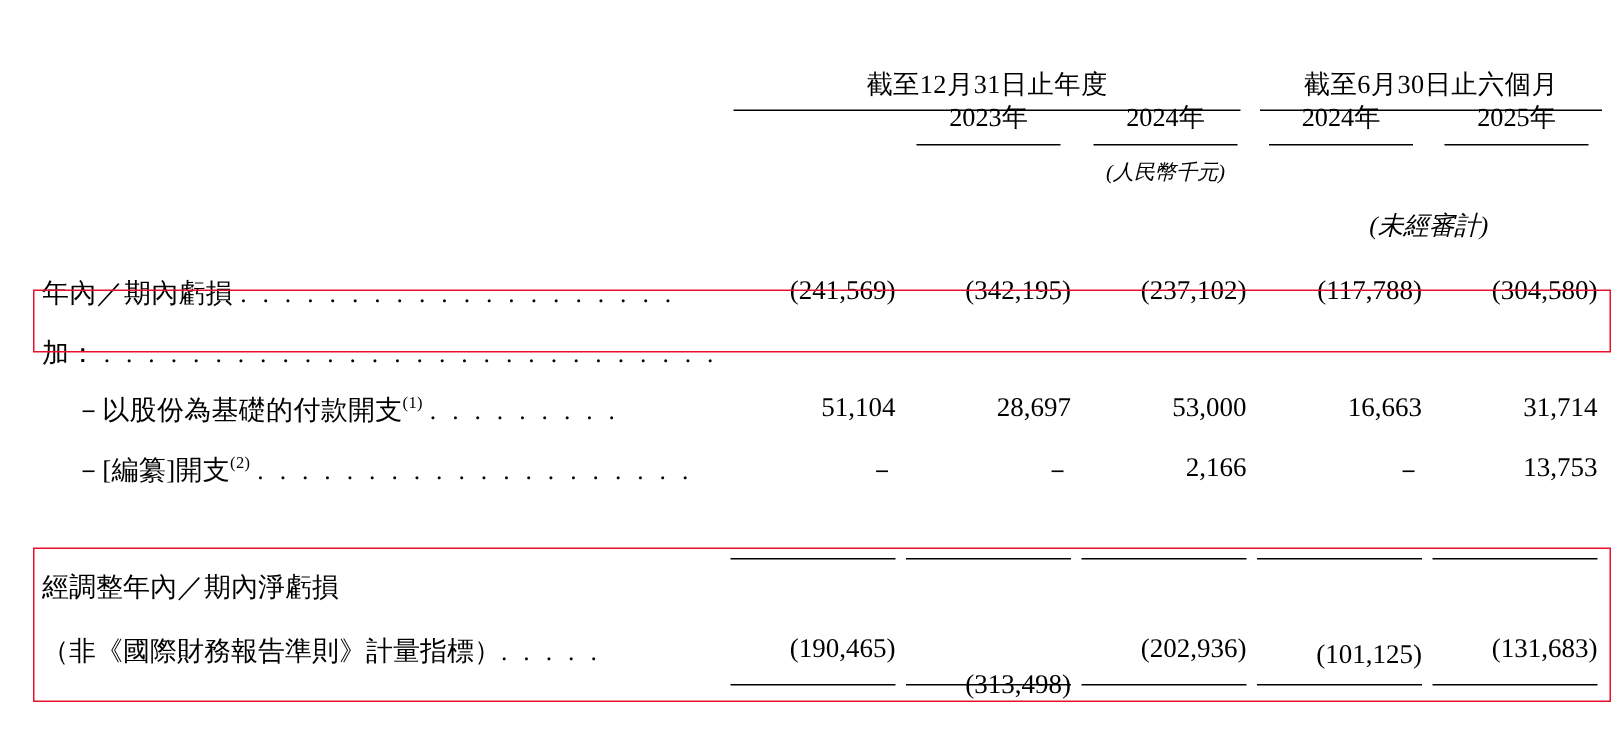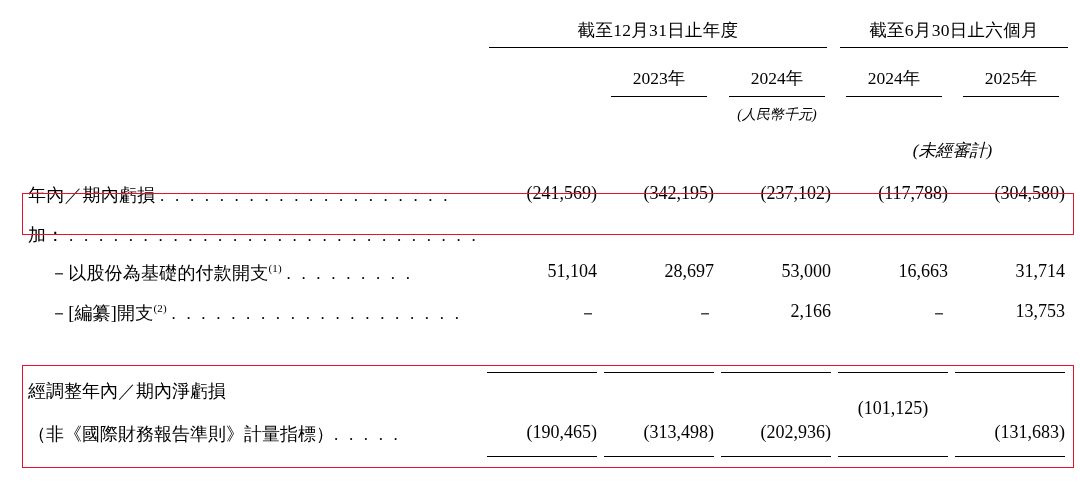--- a/index.html
+++ b/index.html
@@ -25,21 +25,21 @@
   
   .header {
     position: absolute;
     left: 0;
     top: 0;
     width: 1080px;
   }
 
   .group-headers {
     position: absolute;
-    top: 18px;
+    top: 44px;
     left: 0;
     width: 1080px;
     height: 26px;
   }
   .group-head {
     position: absolute;
     text-align: center;
     font-size: 17.5px;
     letter-spacing: 0.3px;
     white-space: nowrap;
@@ -259,23 +259,23 @@
   <div class="rule r2" style="top:372px;"></div>
   <div class="rule r3" style="top:372px;"></div>
   <div class="rule r4" style="top:372px;"></div>
 
   <div class="total-label" style="top:379px;">經調整年內／期內淨虧損</div>
   <div class="total-label" style="top:422px;">
     <span>（非《國際財務報告準則》計量指標）</span><span class="dots">. . . . .</span>
   </div>
 
   <div class="num c0" style="top:422px;">(190,465)</div>
-  <div class="num c1" style="top:422px;">(313,498)</div>
+  <div class="num c1" style="top:446px;">(313,498)</div>
   <div class="num c2" style="top:422px;">(202,936)</div>
-  <div class="num c3" style="top:398px;text-align:center;">(101,125)</div>
+  <div class="num c3" style="top:426px;">(101,125)</div>
   <div class="num c4" style="top:422px;">(131,683)</div>
 
   <div class="rule r0" style="top:456px;"></div>
   <div class="rule r1" style="top:456px;"></div>
   <div class="rule r2" style="top:456px;"></div>
   <div class="rule r3" style="top:456px;"></div>
   <div class="rule r4" style="top:456px;"></div>
 
   <div class="redbox redbox-loss" style="border-color: rgb(232, 17, 45);"></div>
   <div class="redbox redbox-adj" style="border-color: rgb(232, 17, 45);"></div>

